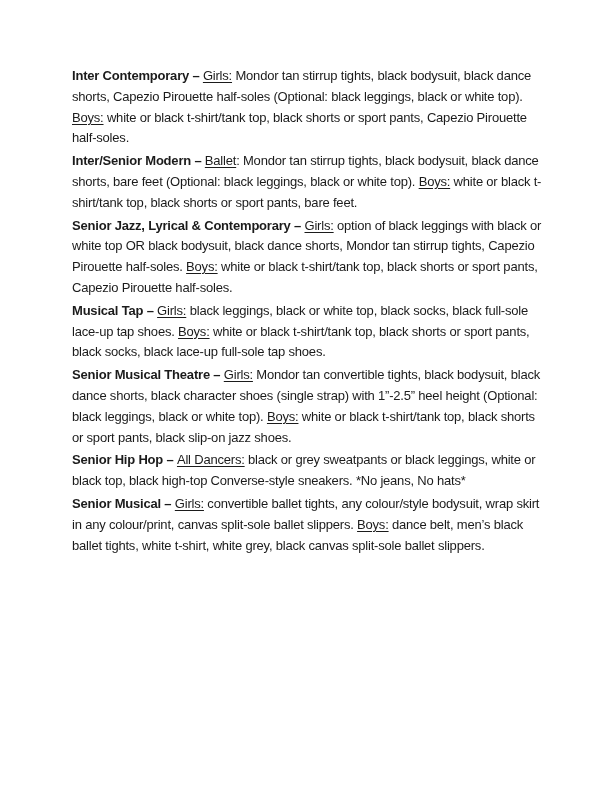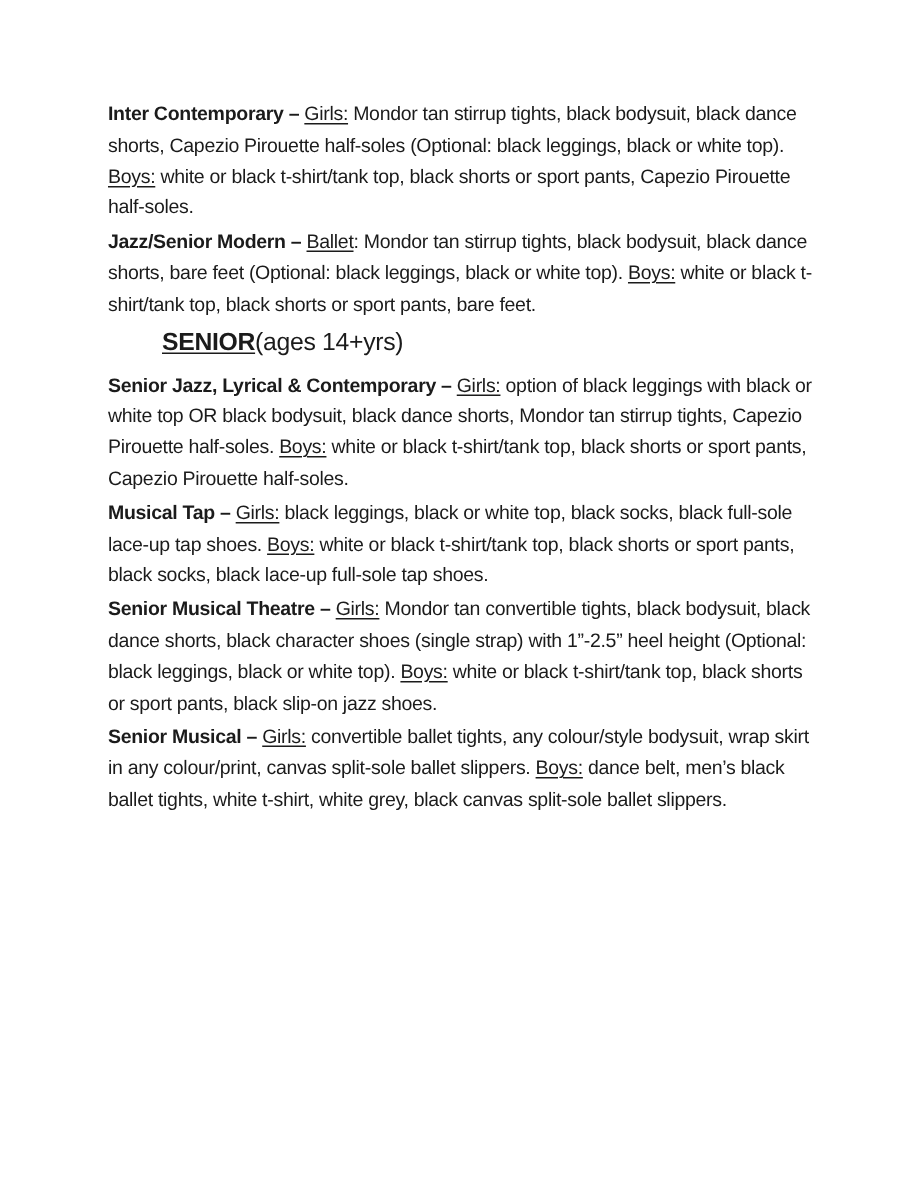--- a/index.html
+++ b/index.html
@@ -32,20 +32,20 @@
   }
   .b { font-weight: 700; }
   .u { text-decoration: underline; text-underline-offset: 2px; }
 </style>
 </head>
 <body>
 
 <div class="page">
   <div id="doc">
       <div class="para"><span class="b">Inter Contemporary – </span><span class="u">Girls:</span><span> Mondor tan stirrup tights, black bodysuit, black dance shorts, Capezio Pirouette half-soles (Optional: black leggings, black or white top). </span><span class="u">Boys:</span><span> white or black t-shirt/tank top, black shorts or sport pants, Capezio Pirouette half-soles.</span></div>
-      <div class="para"><span class="b">Jazz/Senior Modern – </span><span class="u">Ballet</span><span>: Mondor tan stirrup tights, black bodysuit, black dance shorts, bare feet (Optional: black leggings, black or white top). </span><span class="u">Boys:</span><span> white or black t-shirt/tank top, black shorts or sport pants, bare feet.</span></div>
-      <div class="heading"><span class="b u">SENIOR</span><span>(ages 14+yrs)</span></div>
+      <div class="para"><span class="b">Inter/Senior Modern – </span><span class="u">Ballet</span><span>: Mondor tan stirrup tights, black bodysuit, black dance shorts, bare feet (Optional: black leggings, black or white top). </span><span class="u">Boys:</span><span> white or black t-shirt/tank top, black shorts or sport pants, bare feet.</span></div>
       <div class="para"><span class="b">Senior Jazz, Lyrical &amp; Contemporary – </span><span class="u">Girls:</span><span> option of black leggings with black or white top OR black bodysuit, black dance shorts, Mondor tan stirrup tights, Capezio Pirouette half-soles. </span><span class="u">Boys:</span><span> white or black t-shirt/tank top, black shorts or sport pants, Capezio Pirouette half-soles.</span></div>
       <div class="para"><span class="b">Musical Tap – </span><span class="u">Girls:</span><span> black leggings, black or white top, black socks, black full-sole lace-up tap shoes. </span><span class="u">Boys:</span><span> white or black t-shirt/tank top, black shorts or sport pants, black socks, black lace-up full-sole tap shoes.</span></div>
       <div class="para"><span class="b">Senior Musical Theatre – </span><span class="u">Girls:</span><span> Mondor tan convertible tights, black bodysuit, black dance shorts, black character shoes (single strap) with 1”-2.5” heel height (Optional: black leggings, black or white top). </span><span class="u">Boys:</span><span> white or black t-shirt/tank top, black shorts or sport pants, black slip-on jazz shoes.</span></div>
+      <div class="para"><span class="b">Senior Hip Hop – </span><span class="u">All Dancers:</span><span> black or grey sweatpants or black leggings, white or black top, black high-top Converse-style sneakers. *No jeans, No hats*</span></div>
       <div class="para"><span class="b">Senior Musical – </span><span class="u">Girls:</span><span> convertible ballet tights, any colour/style bodysuit, wrap skirt in any colour/print, canvas split-sole ballet slippers. </span><span class="u">Boys:</span><span> dance belt, men’s black ballet tights, white t-shirt, white grey, black canvas split-sole ballet slippers.</span></div>
     </div>
 </div>
 
 </body></html>

